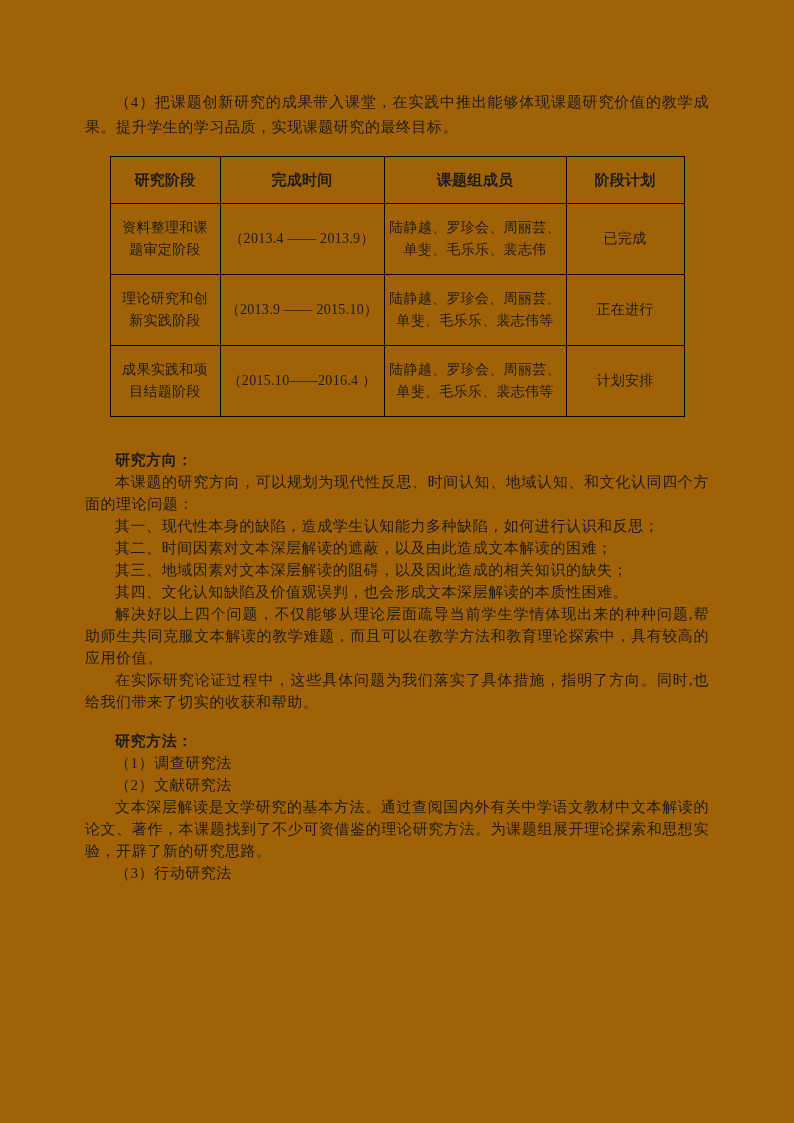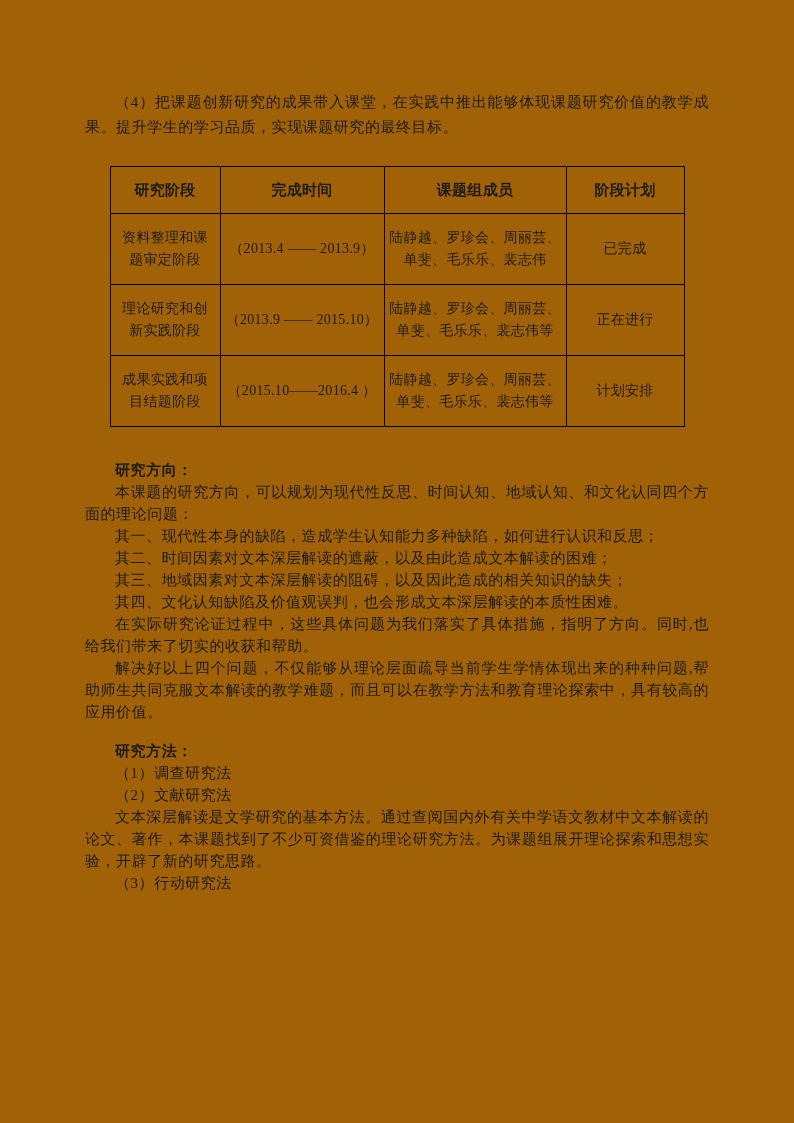--- a/index.html
+++ b/index.html
@@ -38,21 +38,21 @@
     font-weight: bold;
     letter-spacing: 0.55px;
     line-height: 22px;
     text-indent: 2em;
   }
   .heading.stages   { margin-top: 17px; }
   .heading.direction{ margin-top: 32px; }
   .heading.method   { margin-top: 17px; }
 
   table.stage-table {
-    margin: 26px auto 0 auto;
+    margin: 16px auto 0 auto;
     border-collapse: collapse;
     table-layout: fixed;
     width: 574px;
   }
   table.stage-table col.c1 { width: 110px; }
   table.stage-table col.c2 { width: 164px; }
   table.stage-table col.c3 { width: 182px; }
   table.stage-table col.c4 { width: 118px; }
   table.stage-table th,
   table.stage-table td {
@@ -124,22 +124,22 @@
       </tbody>
     </table>
 
     <p class="heading direction">研究方向：</p>
 
     <p class="body-par">本课题的研究方向，可以规划为现代性反思、时间认知、地域认知、和文化认同四个方面的理论问题：</p>
     <p class="body-par">其一、现代性本身的缺陷，造成学生认知能力多种缺陷，如何进行认识和反思；</p>
     <p class="body-par">其二、时间因素对文本深层解读的遮蔽，以及由此造成文本解读的困难；</p>
     <p class="body-par">其三、地域因素对文本深层解读的阻碍，以及因此造成的相关知识的缺失；</p>
     <p class="body-par">其四、文化认知缺陷及价值观误判，也会形成文本深层解读的本质性困难。</p>
+    <p class="body-par">解决好以上四个问题，不仅能够从理论层面疏导当前学生学情体现出来的种种问题,帮助师生共同克服文本解读的教学难题，而且可以在教学方法和教育理论探索中，具有较高的应用价值。</p>
     <p class="body-par">在实际研究论证过程中，这些具体问题为我们落实了具体措施，指明了方向。同时,也给我们带来了切实的收获和帮助。</p>
-    <p class="body-par">解决好以上四个问题，不仅能够从理论层面疏导当前学生学情体现出来的种种问题,帮助师生共同克服文本解读的教学难题，而且可以在教学方法和教育理论探索中，具有较高的应用价值。</p>
 
     <p class="heading method">研究方法：</p>
 
     <p class="body-par">（1）调查研究法</p>
     <p class="body-par">（2）文献研究法</p>
     <p class="body-par">文本深层解读是文学研究的基本方法。通过查阅国内外有关中学语文教材中文本解读的论文、著作，本课题找到了不少可资借鉴的理论研究方法。为课题组展开理论探索和思想实验，开辟了新的研究思路。</p>
     <p class="body-par">（3）行动研究法</p>
 
   </div>
 </div>

